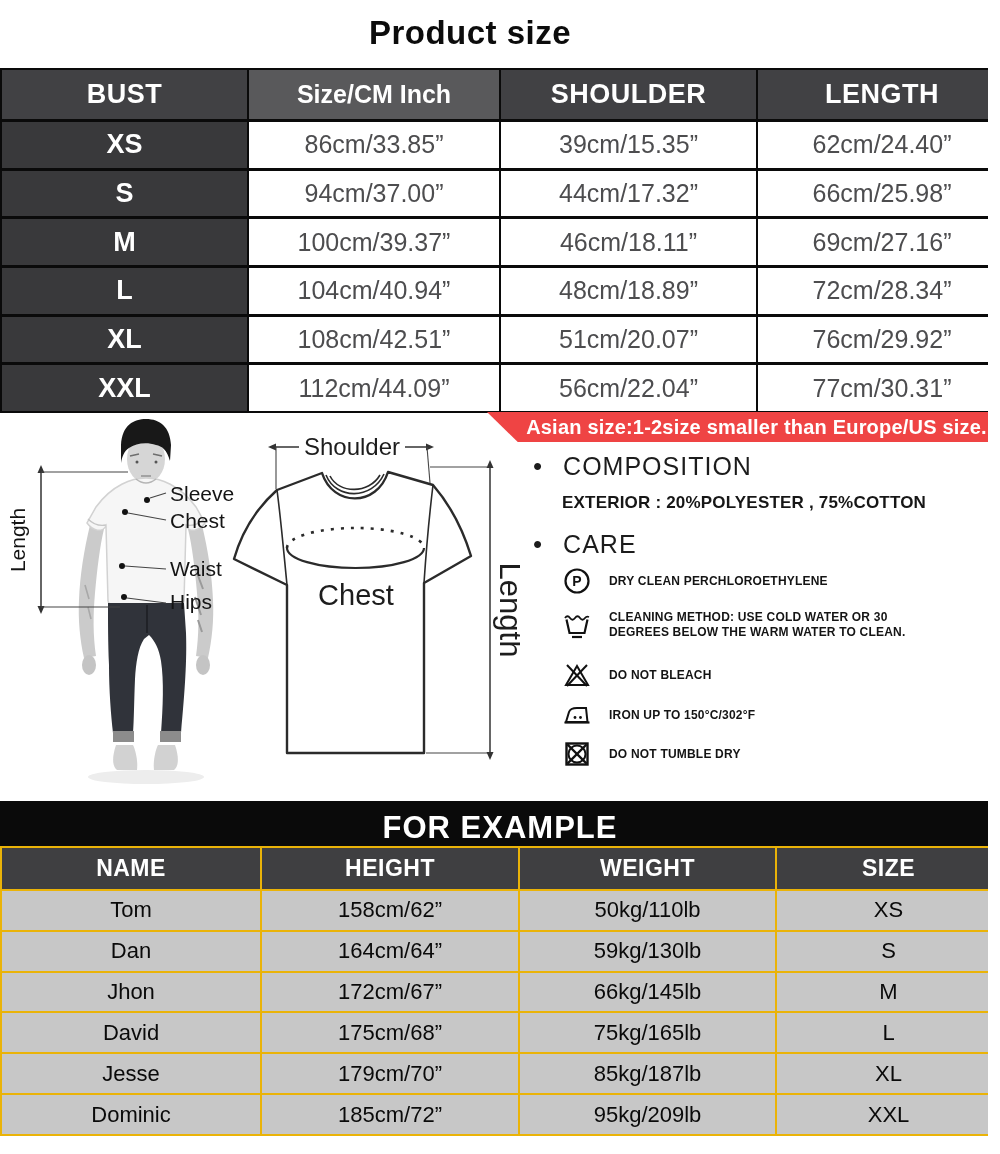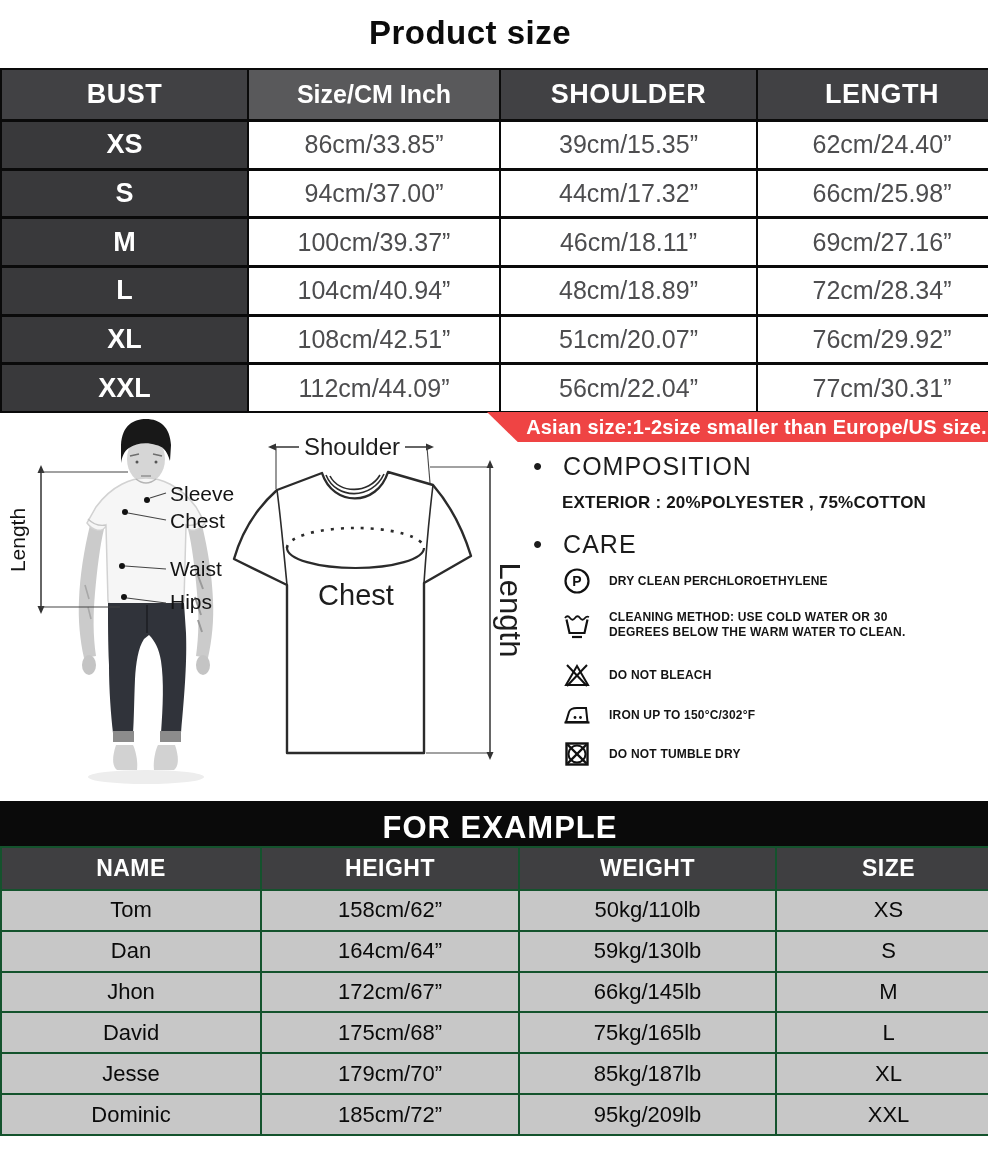--- a/index.html
+++ b/index.html
@@ -50,21 +50,21 @@
   
   .example-band{
     position:absolute;top:793px;left:0;width:1000px;height:53px;background:#0a0a0a;
     display:flex;align-items:center;justify-content:center;
     color:#fff;font-size:31px;font-weight:bold;letter-spacing:1px;margin-top:8px;
   }
   .example-table{
     position:absolute;top:846px;left:0;width:1000px;height:290px;
     display:grid;grid-template-columns:258px 256px 255px 223px;
     grid-template-rows:41px repeat(6,1fr);
-    background:#14532d;gap:2px;padding:2px;box-sizing:border-box;
+    background:#eab308;gap:2px;padding:2px;box-sizing:border-box;
   }
   .ex-head{background:#3f3f41;color:#fff;font-weight:bold;font-size:23px;letter-spacing:.5px;}
   .ex-val{background:#c7c7c7;color:#0a0a0a;font-size:22px;}
 </style>
 </head>
 <body>
 
 <div class="canvas">
 
   <div class="page-title">Product size</div>

